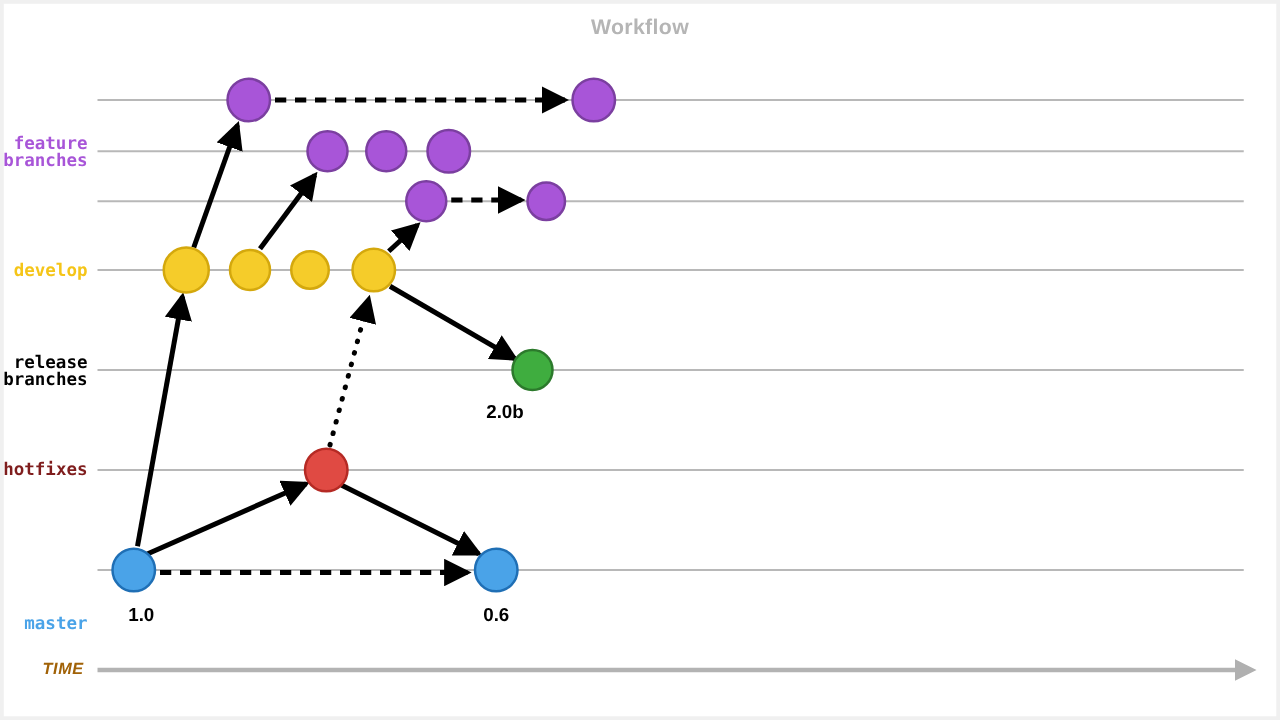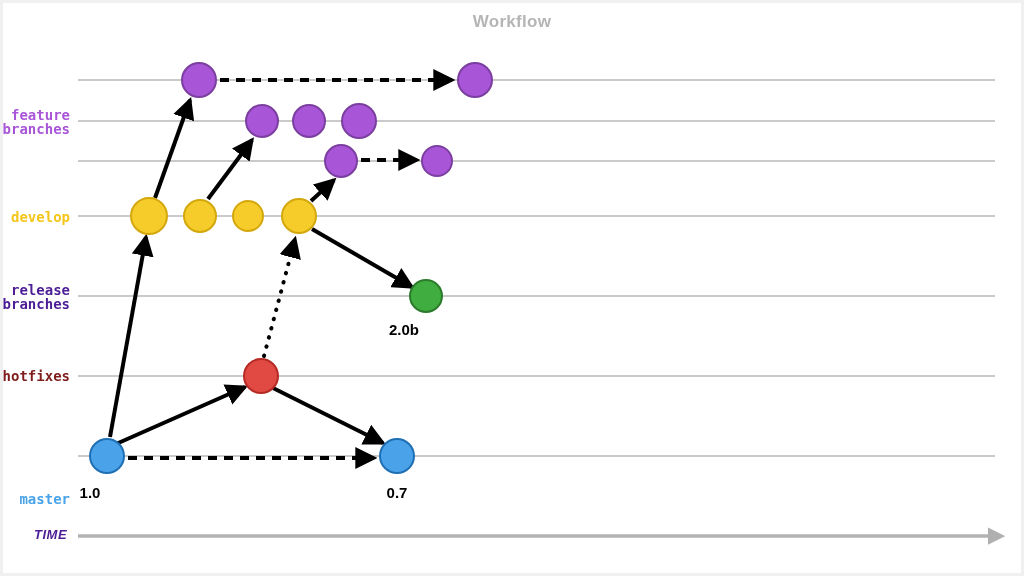--- a/index.html
+++ b/index.html
@@ -59,21 +59,21 @@
     white-space: nowrap;
   }
   #time-label {
     position: absolute;
     left: 34px;
     top: 527px;
     font-family: "Liberation Sans", sans-serif;
     font-size: 13px;
     font-weight: bold;
     font-style: italic;
-    color: #4c1d95;
+    color: #a16207;
     letter-spacing: 0.5px;
   }
 </style>
 </head>
 <body>
 
 <div id="canvas">
 
   <div id="title-workflow">Workflow</div>
 
@@ -128,27 +128,27 @@
       </g>
     <g id="time-axis-group">
         <line x1="78" y1="536" x2="1000" y2="536" stroke="#b3b3b3" stroke-width="3.5" marker-end="url(#arrow-gray)"></line>
       </g>
   </svg>
 
   <div id="lane-label-layer">
       <div class="axis-label" style="color: rgb(168, 85, 216); right: 954px; top: 108px;">feature
 branches</div>
       <div class="axis-label" style="color: rgb(245, 197, 24); right: 954px; top: 210px;">develop</div>
-      <div class="axis-label" style="color: #4c1d95; right: 954px; top: 283px;">release
+      <div class="axis-label" style="color: #000000; right: 954px; top: 283px;">release
 branches</div>
       <div class="axis-label" style="color: #7f1d1d; right: 954px; top: 369px;">hotfixes</div>
       <div class="axis-label" style="color: rgb(74, 163, 232); right: 954px; top: 448px; margin-top: 44px;">master</div>
     </div>
   <div id="tag-layer">
-      <div class="tag-label" style="left: 30px; top: 484px; width: 120px;">1.0</div>
-      <div class="tag-label" style="left: 337px; top: 484px; width: 120px;">0.7</div>
+      <div class="tag-label" style="left: 53px; top: 484px; width: 120px;">1.0</div>
+      <div class="tag-label" style="left: 337px; top: 484px; width: 120px;">0.6</div>
       <div class="tag-label" style="left: 344px; top: 321px; width: 120px;">2.0b</div>
     </div>
 
   <div id="time-label">TIME</div>
 
   <div id="frame-border"></div>
 </div>
 
 </body></html>

